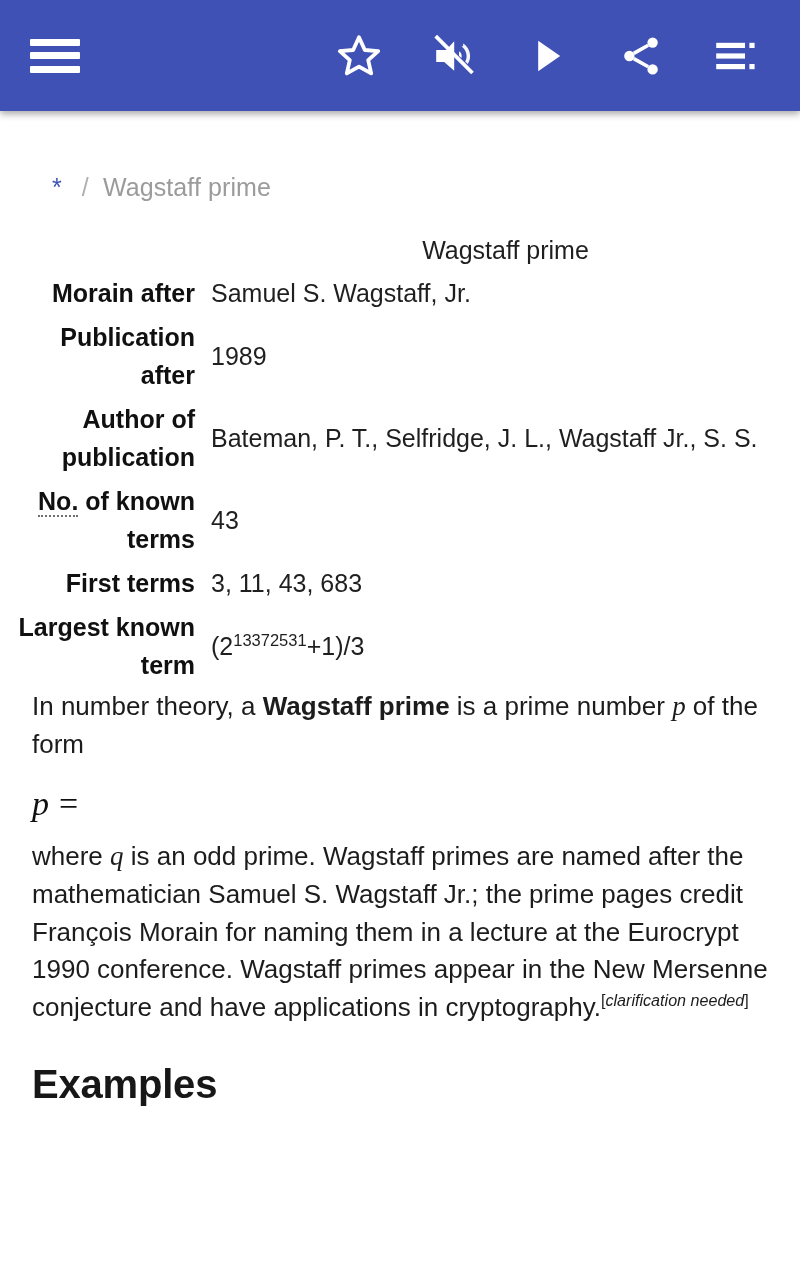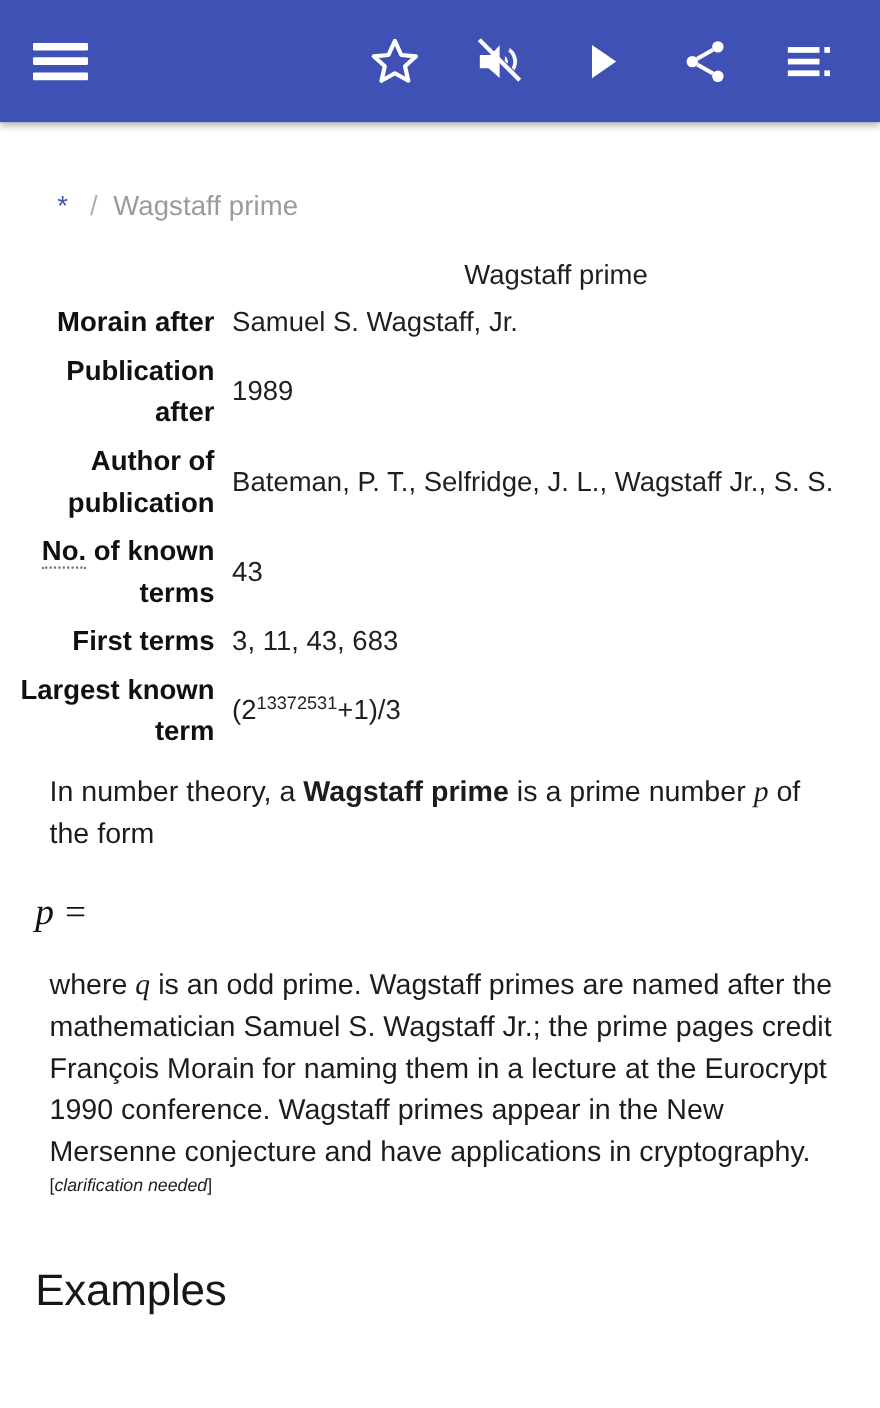--- a/index.html
+++ b/index.html
@@ -150,21 +150,21 @@
   }
 
   
   .article {
     padding: 0 30px 0 32px;
     font-size: 26px;
     line-height: 1.44;
     color: #1c1c1c;
   }
   .article p {
-    margin: 13px;
+    margin: 0;
   }
   .article b { font-weight: bold; }
   .var-italic {
     font-family: "Liberation Serif", serif;
     font-style: italic;
     font-size: 27px;
   }
   .clarify {
     font-size: 0.62em;
     vertical-align: super;
@@ -221,21 +221,21 @@
     vertical-align: super;
     font-style: italic;
     line-height: 0;
   }
 
   
   .section-heading {
     margin: 0;
     padding: 36px 0 0 32px;
     font-size: 40px;
-    font-weight: normal;
+    font-weight: bold;
     color: #171717;
     letter-spacing: -0.2px;
   }
 </style>
 </head>
 <body>
 
 <div class="appbar">
   <div class="appbar-left">
     <div class="hamburger">

